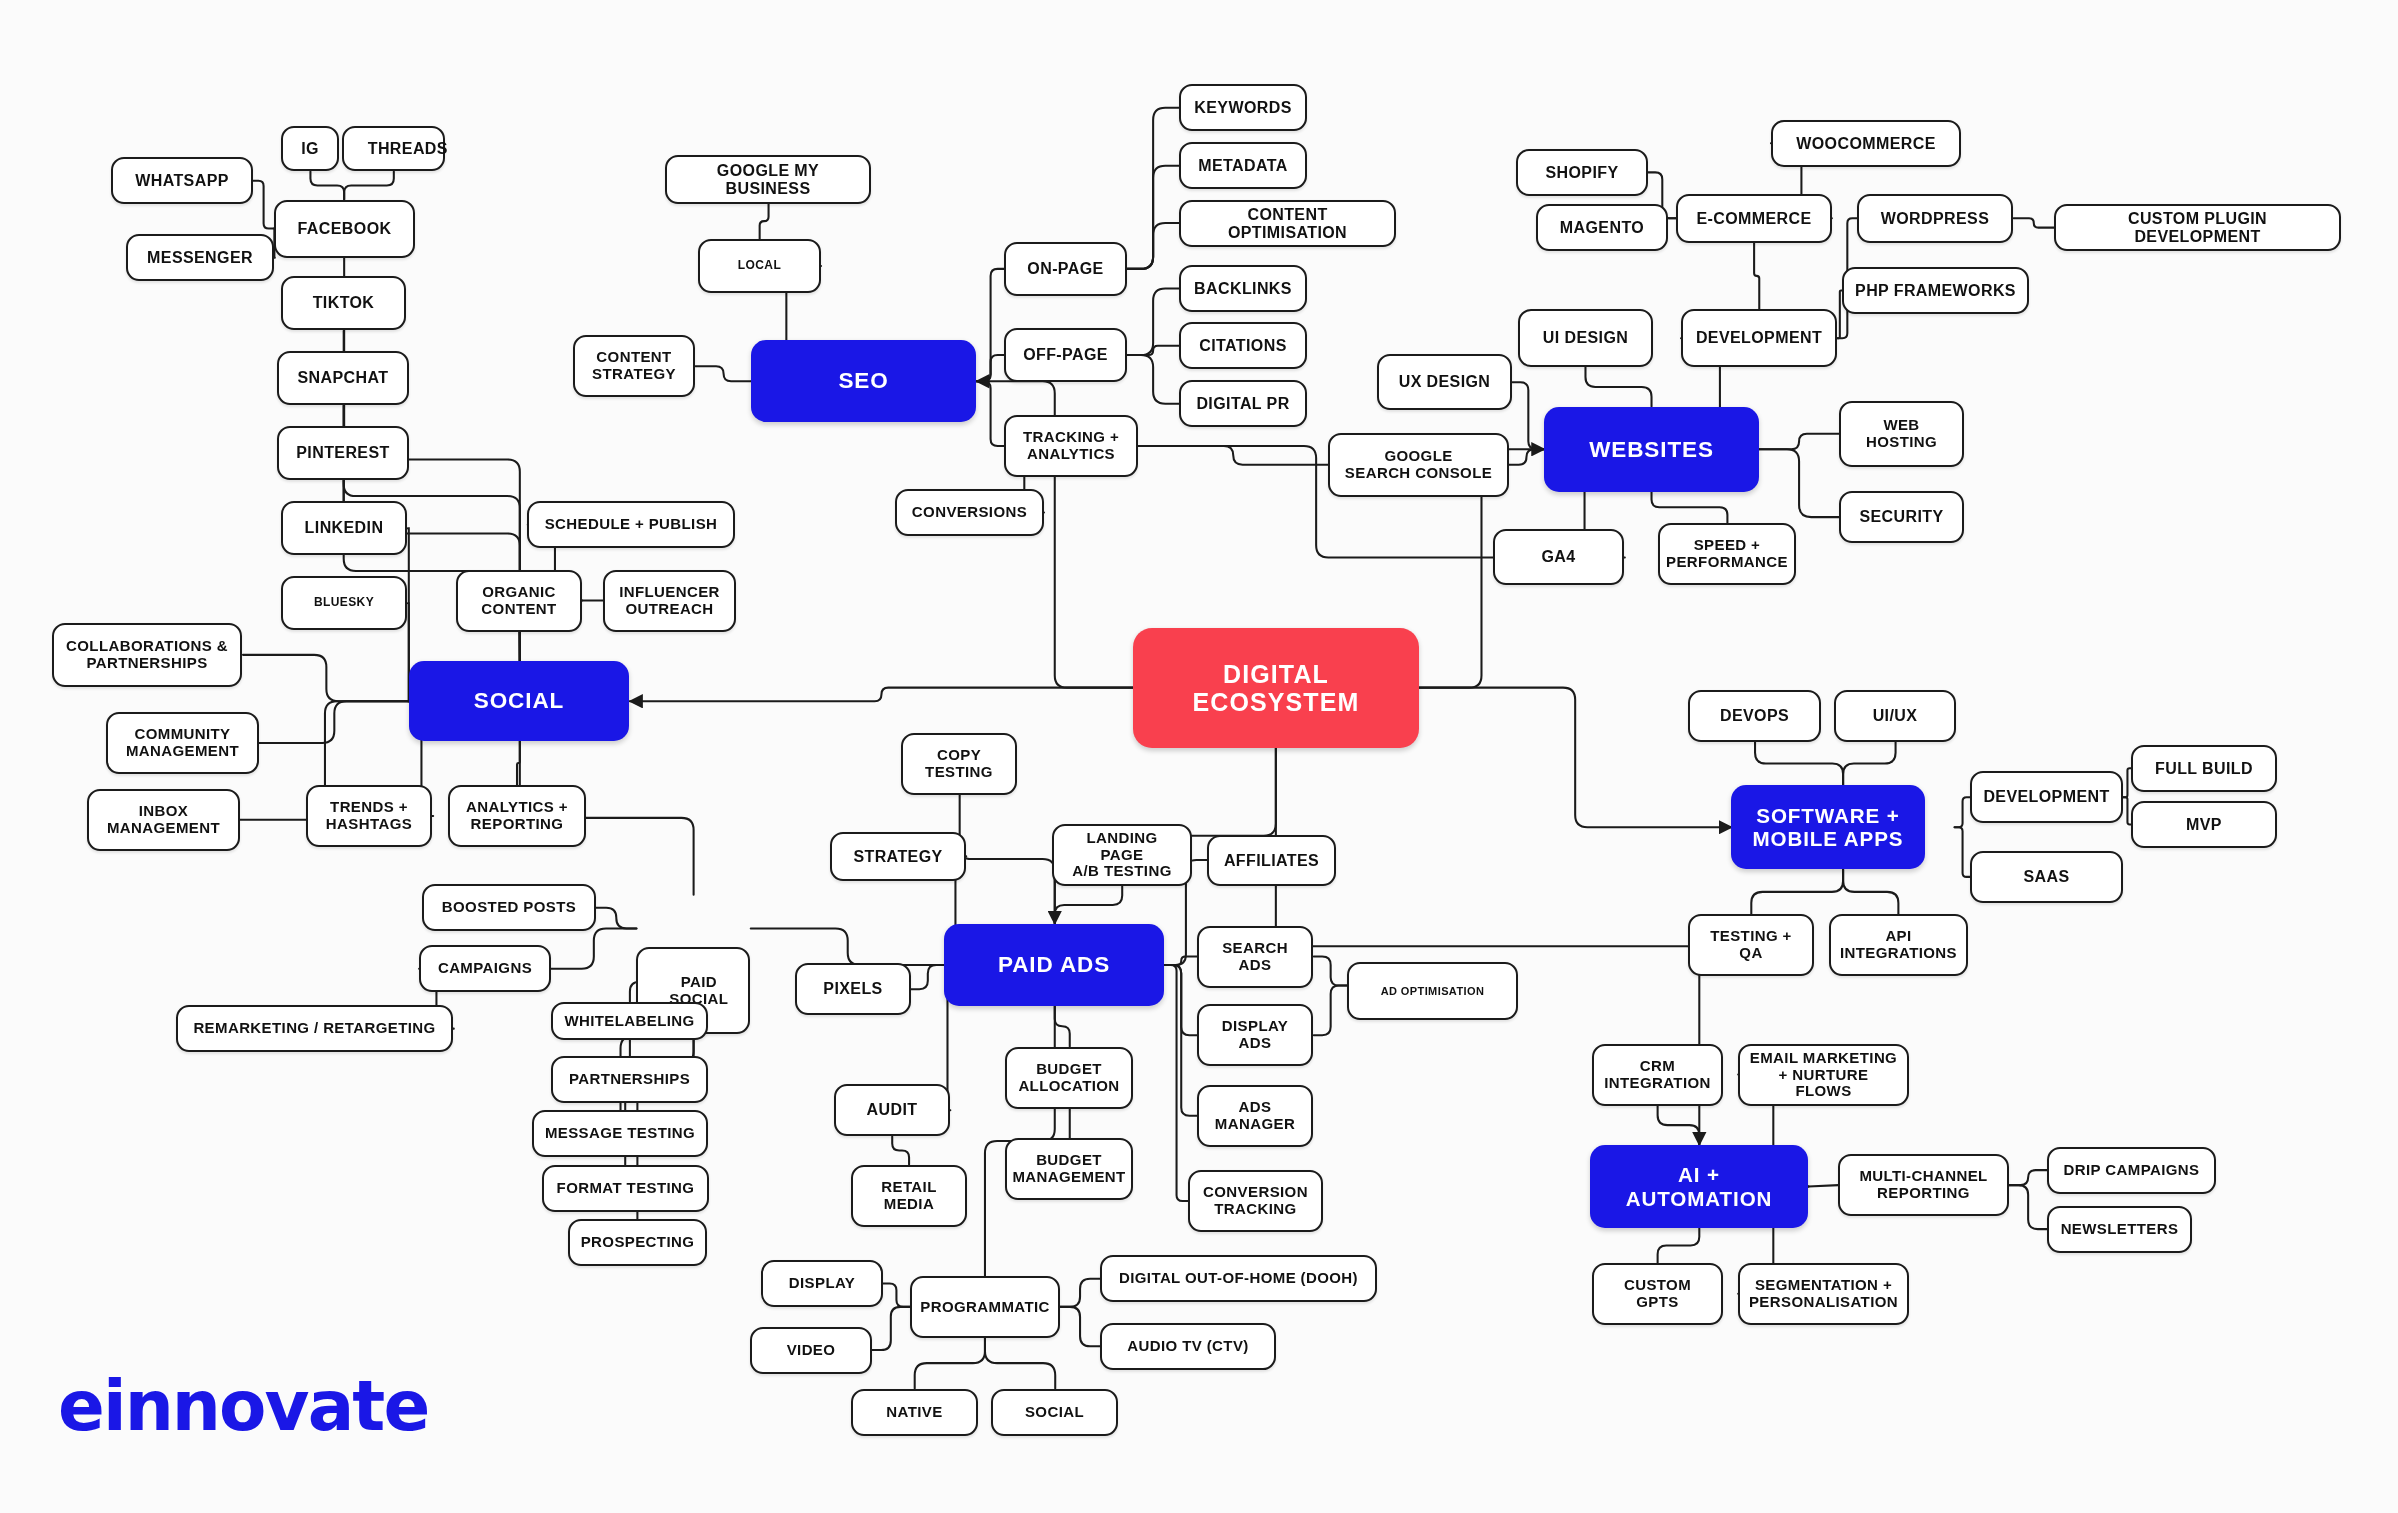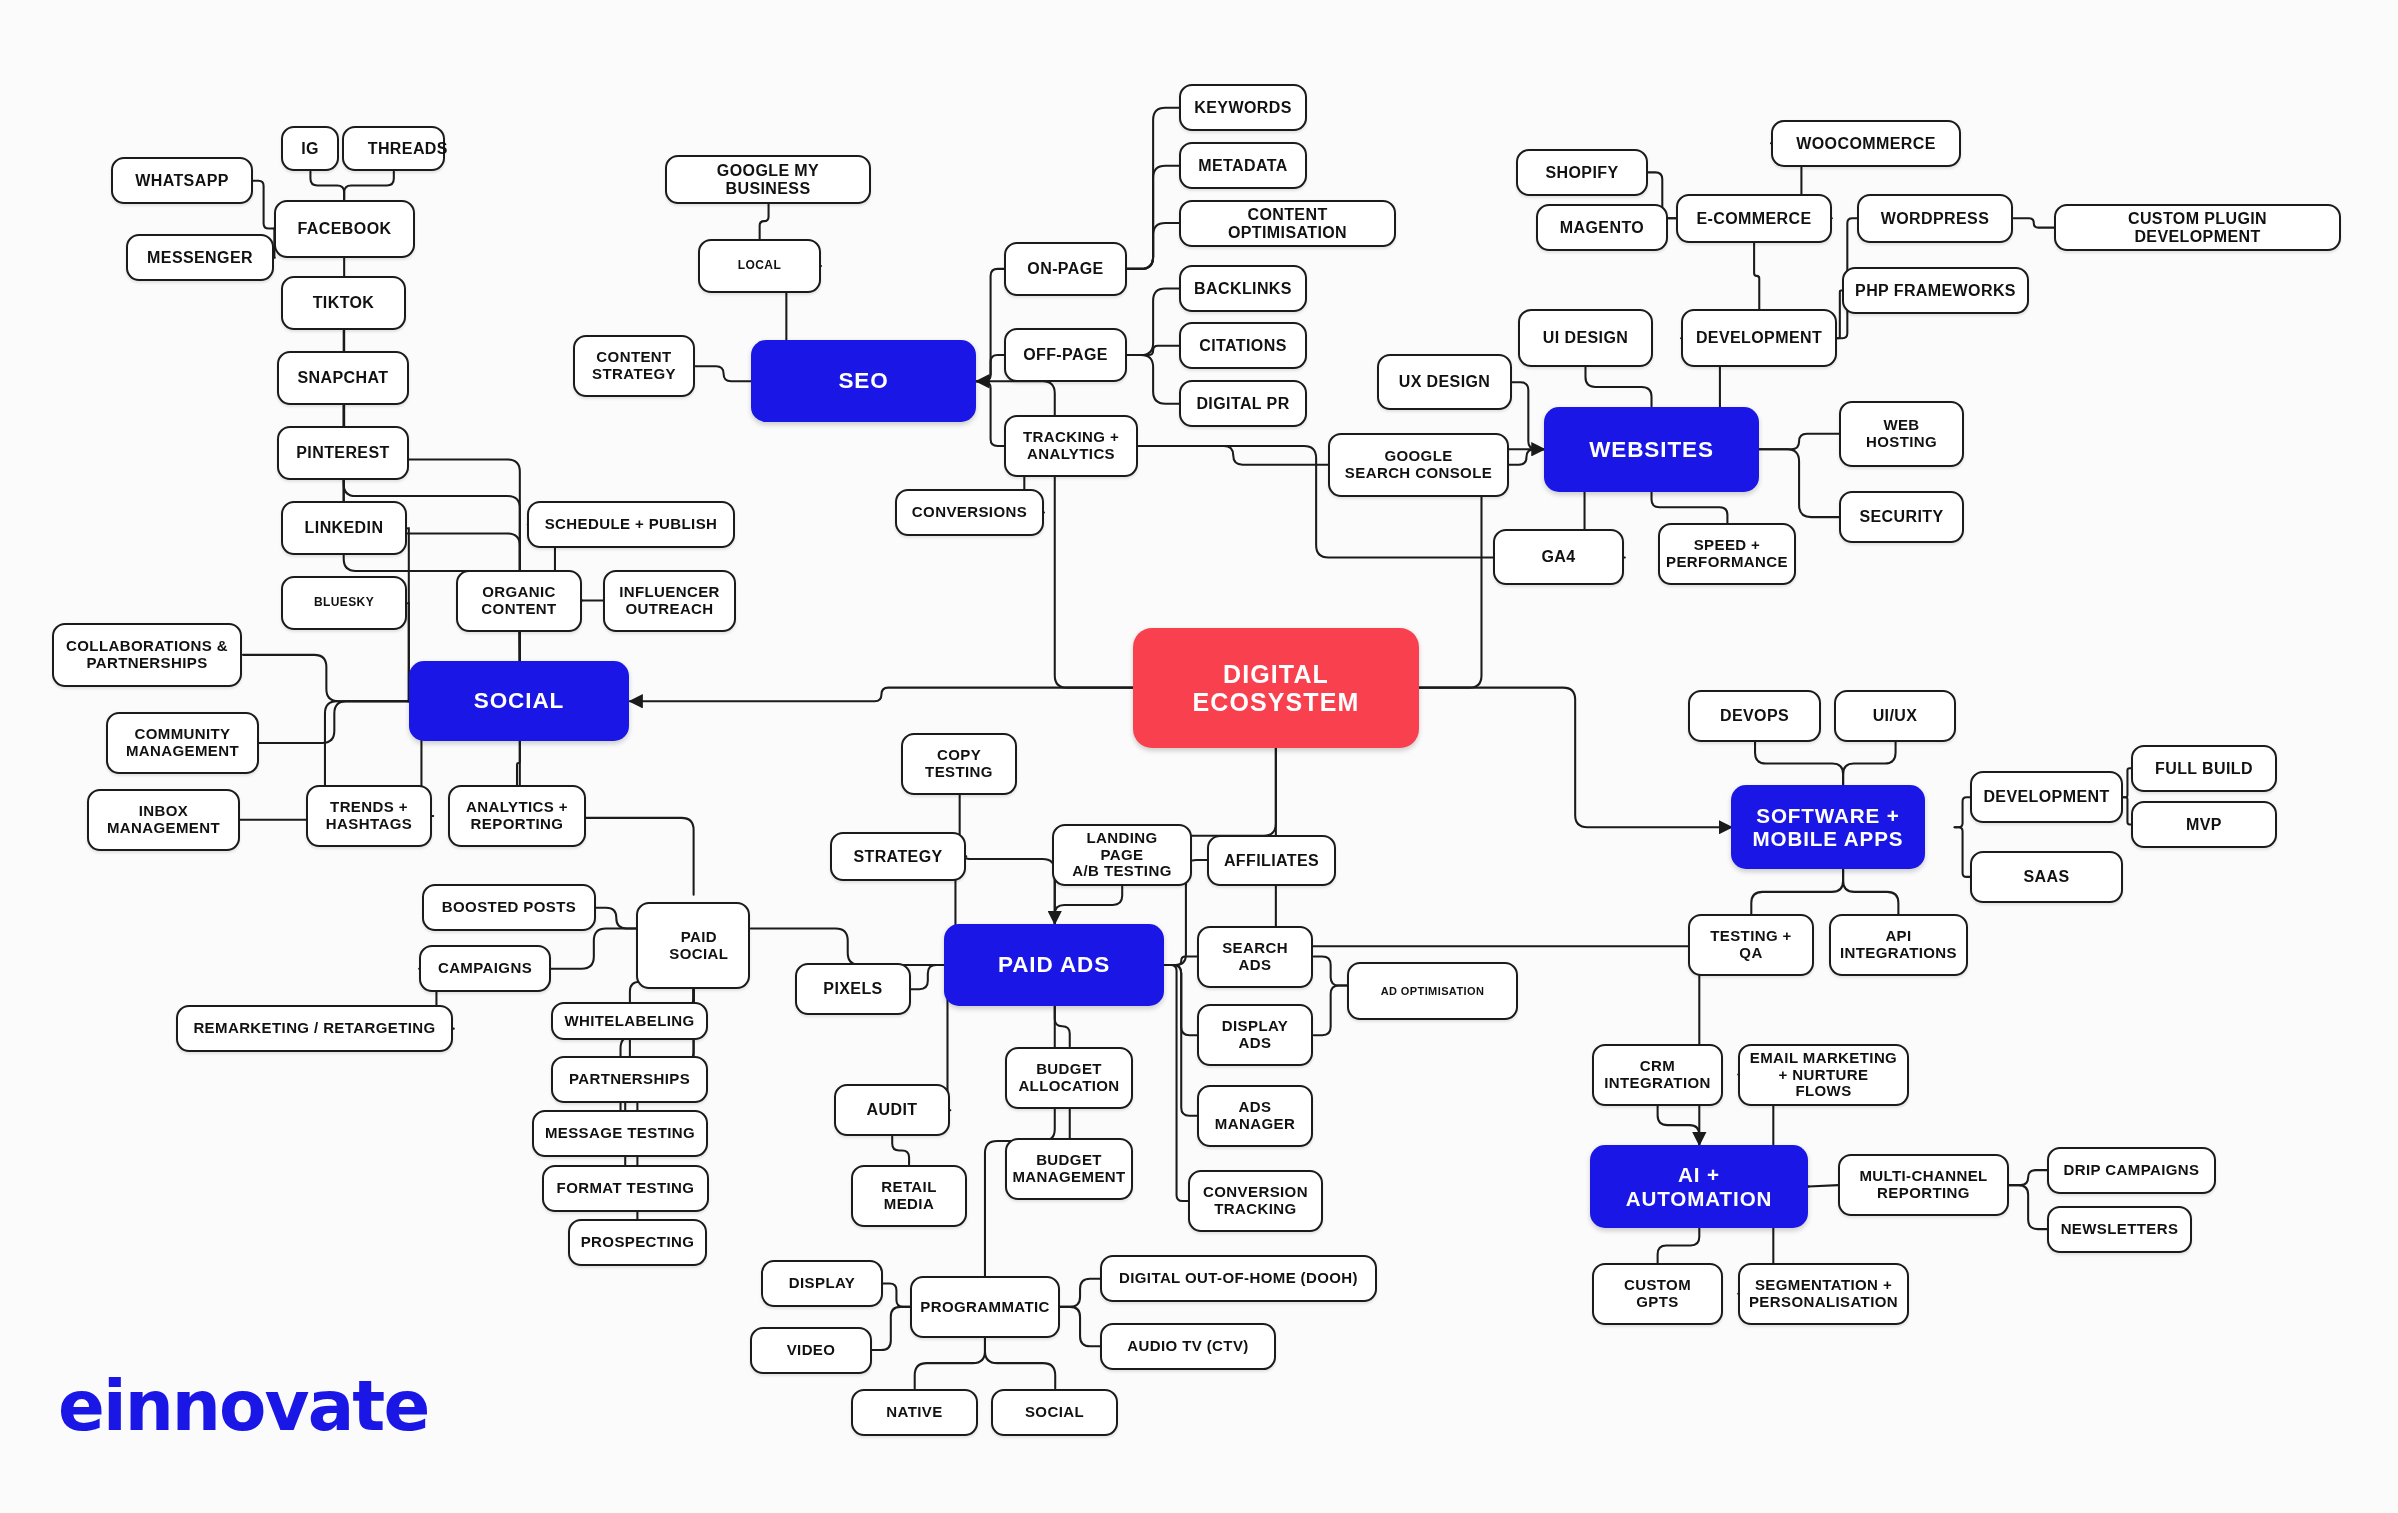--- a/index.html
+++ b/index.html
@@ -256,21 +256,21 @@
       </div>
       <div class="node" style="left: 422px; top: 884px; width: 174px; height: 47px; font-size: 15px;">
         <span class="lbl">BOOSTED POSTS</span>
       </div>
       <div class="node" style="left: 419px; top: 945px; width: 132px; height: 47px; font-size: 15px;">
         <span class="lbl">CAMPAIGNS</span>
       </div>
       <div class="node" style="left: 176px; top: 1005px; width: 277px; height: 47px; font-size: 15px;">
         <span class="lbl">REMARKETING / RETARGETING</span>
       </div>
-      <div class="node" style="left: 636px; top: 902px; width: 114px; height: 87px; font-size: 15px; padding-left: 21px;">
+      <div class="node" style="left: 636px; top: 947px; width: 114px; height: 87px; font-size: 15px; padding-left: 21px;">
         <span class="lbl">PAID
 SOCIAL</span>
       </div>
       <div class="node" style="left: 551px; top: 1002px; width: 157px; height: 38px; font-size: 15px;">
         <span class="lbl">WHITELABELING</span>
       </div>
       <div class="node" style="left: 551px; top: 1056px; width: 157px; height: 47px; font-size: 15px;">
         <span class="lbl">PARTNERSHIPS</span>
       </div>
       <div class="node" style="left: 532px; top: 1110px; width: 176px; height: 47px; font-size: 15px;">

